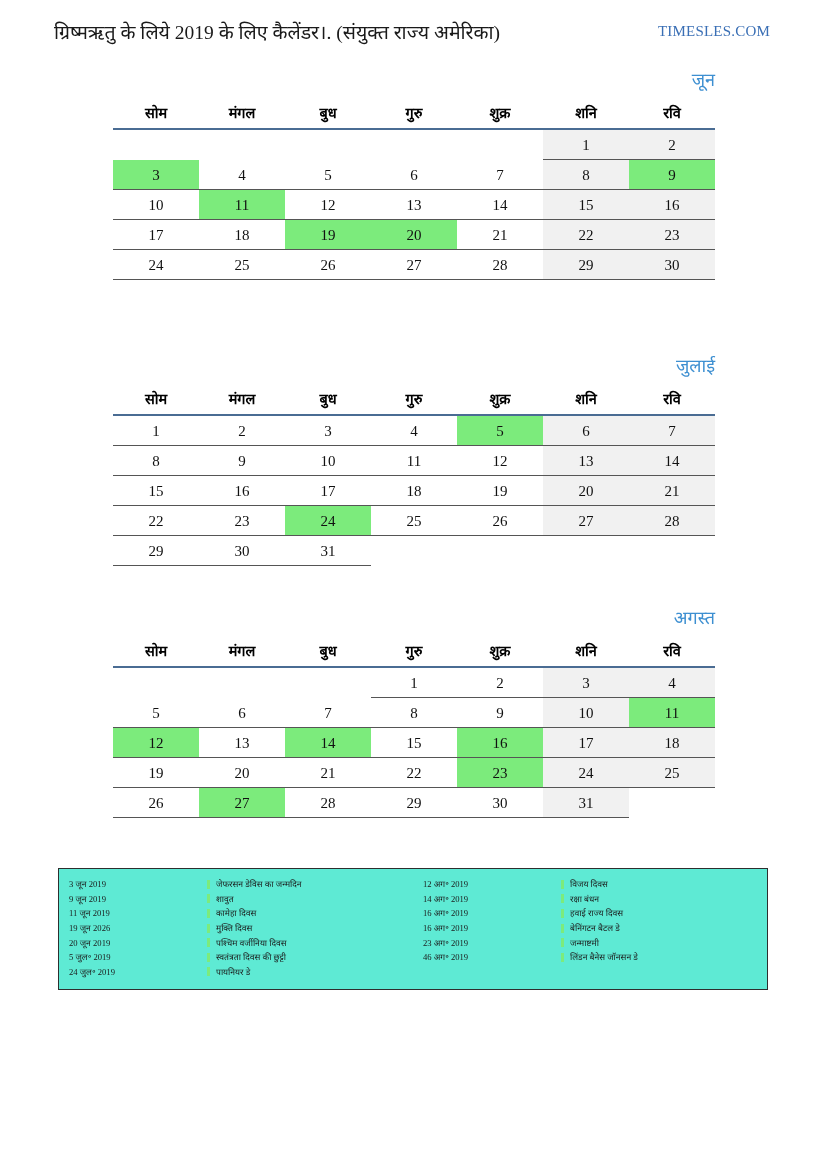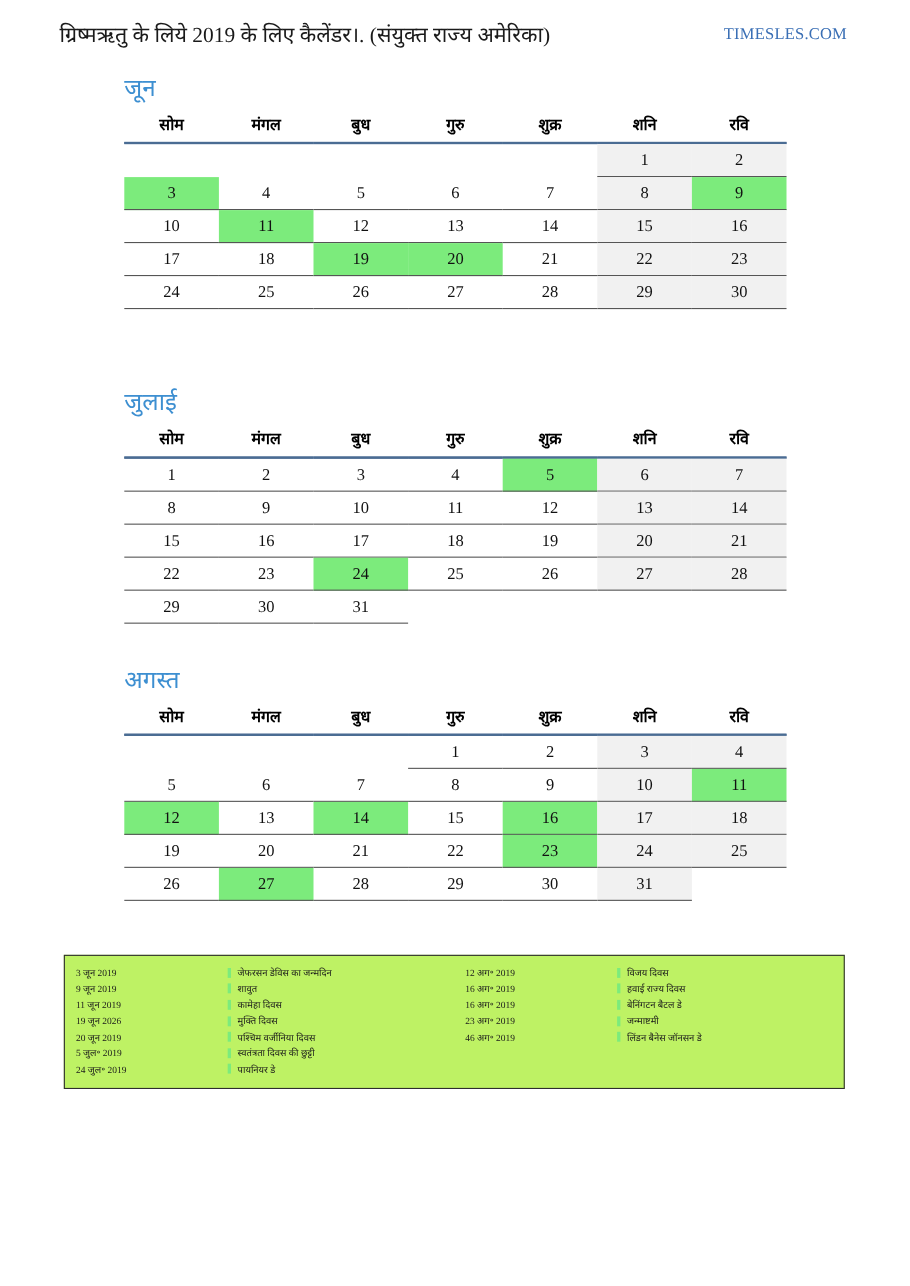--- a/index.html
+++ b/index.html
@@ -52,23 +52,23 @@
     white-space: nowrap;
   }
 
   
   .month-block {
     position: absolute;
     left: 113px;
     width: 602px;
   }
   .month-title {
-    text-align: left;
+    text-align: right;
     color: #3d8fd1;
-    font-size: 22px;
+    font-size: 18px;
     line-height: 24px;
     height: 24px;
     font-family: Liberation Serif, serif;
   }
   table.cal {
     width: 602px;
     border-collapse: collapse;
     table-layout: fixed;
     margin-top: 6px;
   }
@@ -111,21 +111,21 @@
   }
 
   
   .legend {
     position: absolute;
     left: 58px;
     width: 710px;
     border: 1px solid #2e2e2e;
     box-sizing: border-box;
     padding: 8px 0 10px 0;
-    background: #bef264;
+    background: #5eead4;
   }
   .legend-cols {
     display: flex;
     flex-direction: row;
   }
   .legend-col {
     width: 50%;
     display: flex;
     flex-direction: column;
   }
@@ -631,20 +631,25 @@
             <span class="legend-name">पायनियर डे</span>
           </div>
         </div>
       <div class="legend-col" id="legend-right">
           <div class="legend-row">
             <span class="legend-date">12 अग॰ 2019</span>
             <span class="legend-swatch"></span>
             <span class="legend-name">विजय दिवस</span>
           </div>
           <div class="legend-row">
+            <span class="legend-date">14 अग॰ 2019</span>
+            <span class="legend-swatch"></span>
+            <span class="legend-name">रक्षा बंधन</span>
+          </div>
+          <div class="legend-row">
             <span class="legend-date">16 अग॰ 2019</span>
             <span class="legend-swatch"></span>
             <span class="legend-name">हवाई राज्य दिवस</span>
           </div>
           <div class="legend-row">
             <span class="legend-date">16 अग॰ 2019</span>
             <span class="legend-swatch"></span>
             <span class="legend-name">बेनिंगटन बैटल डे</span>
           </div>
           <div class="legend-row">

